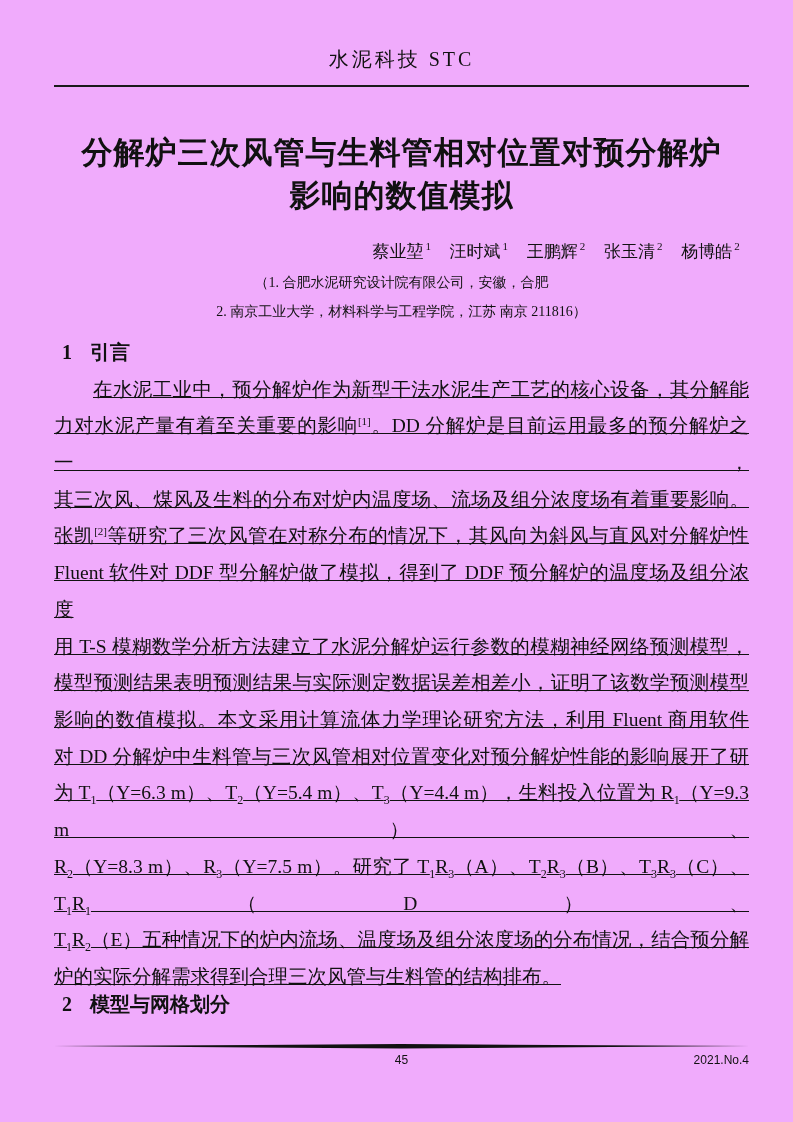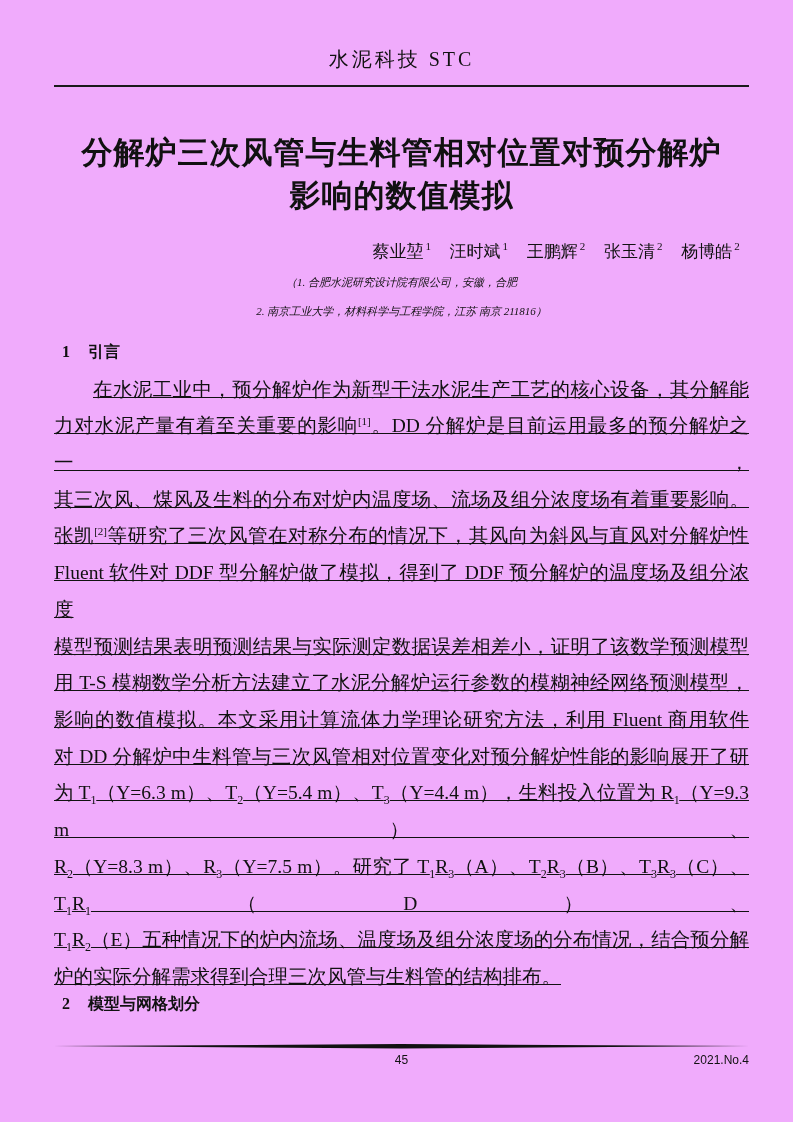--- a/index.html
+++ b/index.html
@@ -39,27 +39,26 @@
     margin-top:19px;
     text-align:right;
     font-size:17px;
     line-height:20px;
   }
   .author{display:inline-block;margin:0 0.55em;}
   .author sup{font-size:11px;margin-left:2px;}
   .affils{
     margin-top:6px;
     text-align:center;
-    font-size:11px;
+    font-size:14px;
     line-height:29px;
-    font-style:italic;
   }
   .section-heading{
     margin:14px 0 0 8px;
-    font-size:16px;
+    font-size:20px;
     font-weight:700;
     font-family:"Liberation Sans","DejaVu Sans",sans-serif;
     line-height:24px;
   }
   .section-heading .sec-num{margin-right:18px;font-family:"Liberation Serif",serif;}
   .section-heading.sec2{margin-top:-4px;}
   .para{
     margin-top:8px;
     font-size:19.5px;
     line-height:36.7px;
@@ -113,22 +112,22 @@
   <div class="section-heading">
     <span class="sec-num">1</span><span>引言</span>
   </div>
 
   <div class="para">
       <div class="line first">在水泥工业中，预分解炉作为新型干法水泥生产工艺的核心设备，其分解能</div>
       <div class="line">力对水泥产量有着至关重要的影响<sup>[1]</sup>。DD 分解炉是目前运用最多的预分解炉之一，</div>
       <div class="line">其三次风、煤风及生料的分布对炉内温度场、流场及组分浓度场有着重要影响。</div>
       <div class="line">张凯<sup>[2]</sup>等研究了三次风管在对称分布的情况下，其风向为斜风与直风对分解炉性</div>
       <div class="line">Fluent 软件对 DDF 型分解炉做了模拟，得到了 DDF 预分解炉的温度场及组分浓度</div>
+      <div class="line">用 T-S 模糊数学分析方法建立了水泥分解炉运行参数的模糊神经网络预测模型，</div>
       <div class="line">模型预测结果表明预测结果与实际测定数据误差相差小，证明了该数学预测模型</div>
-      <div class="line">用 T-S 模糊数学分析方法建立了水泥分解炉运行参数的模糊神经网络预测模型，</div>
       <div class="line">影响的数值模拟。本文采用计算流体力学理论研究方法，利用 Fluent 商用软件</div>
       <div class="line">对 DD 分解炉中生料管与三次风管相对位置变化对预分解炉性能的影响展开了研</div>
       <div class="line">为 T<sub>1</sub>（Y=6.3 m）、T<sub>2</sub>（Y=5.4 m）、T<sub>3</sub>（Y=4.4 m），生料投入位置为 R<sub>1</sub>（Y=9.3 m）、</div>
       <div class="line">R<sub>2</sub>（Y=8.3 m）、R<sub>3</sub>（Y=7.5 m）。研究了 T<sub>1</sub>R<sub>3</sub>（A）、T<sub>2</sub>R<sub>3</sub>（B）、T<sub>3</sub>R<sub>3</sub>（C）、T<sub>1</sub>R<sub>1</sub>（D）、</div>
       <div class="line">T<sub>1</sub>R<sub>2</sub>（E）五种情况下的炉内流场、温度场及组分浓度场的分布情况，结合预分解</div>
       <div class="line last">炉的实际分解需求得到合理三次风管与生料管的结构排布。</div>
     </div>
 
   <div class="section-heading sec2">
     <span class="sec-num">2</span><span>模型与网格划分</span>

